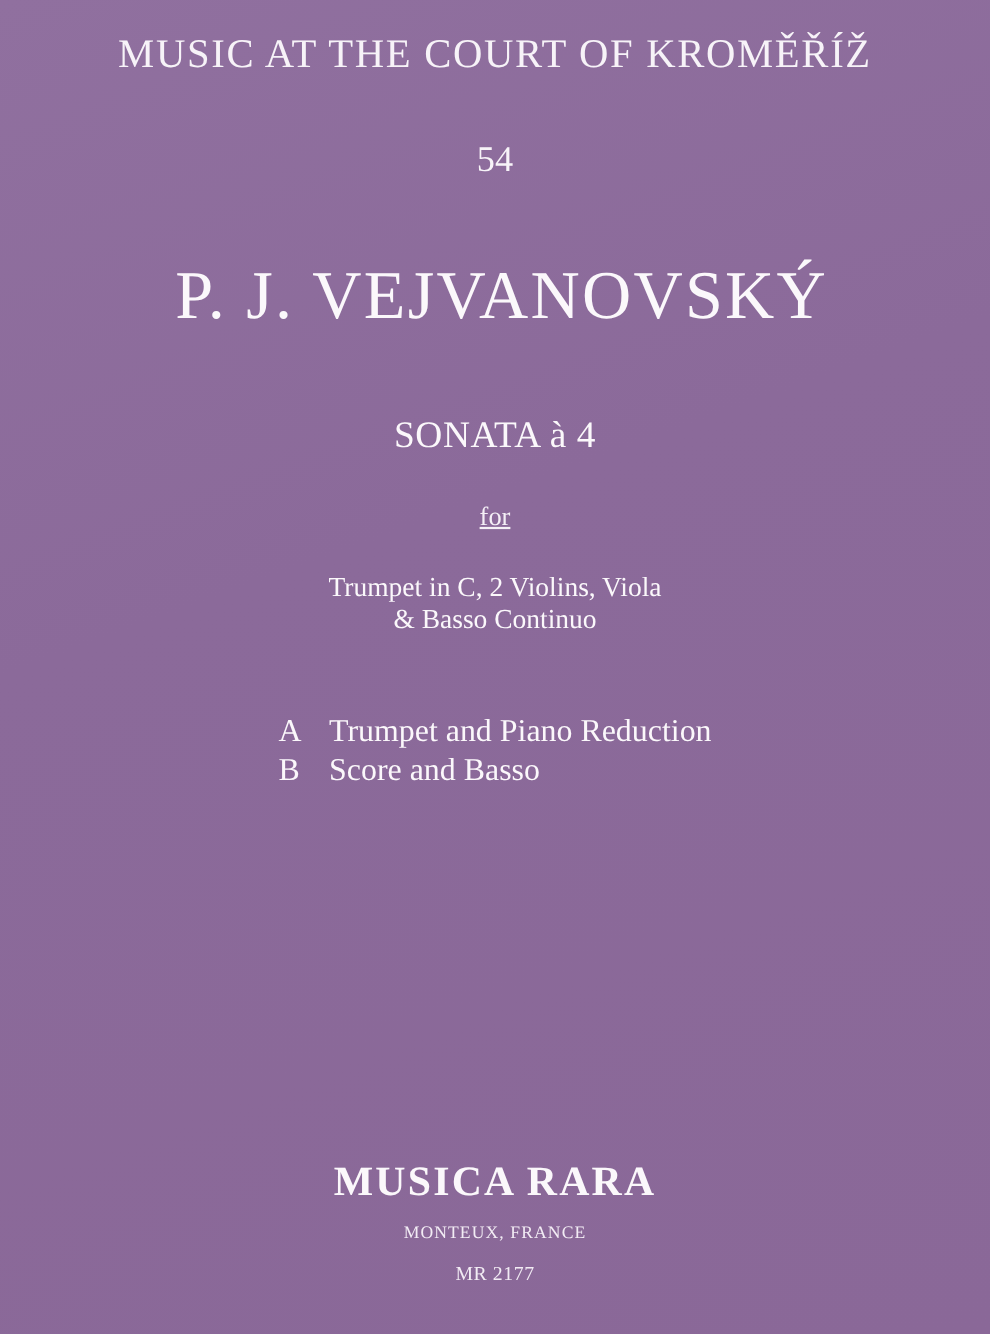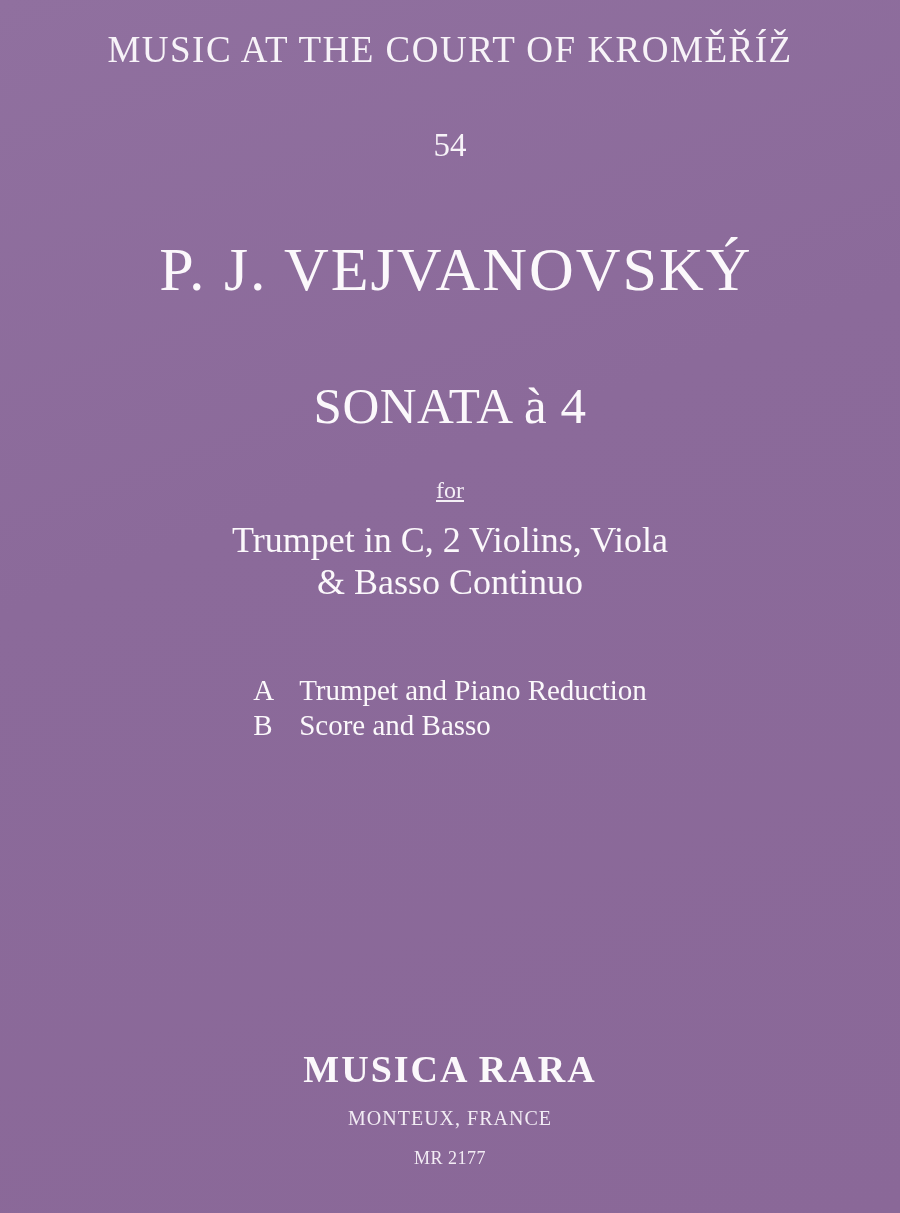--- a/index.html
+++ b/index.html
@@ -48,37 +48,37 @@
     font-size: 62px;
     letter-spacing: 2px;
     text-align: center;
     color: #fbf8fb;
     white-space: nowrap;
     margin-left: 12px;
   }
 
   .work-title {
     margin-top: 72px;
-    font-size: 51px;
+    font-size: 34px;
     text-align: center;
     letter-spacing: 0.5px;
     color: #fbf8fb;
   }
 
   .for-word {
     margin-top: 42px;
     font-size: 24px;
     text-align: center;
     color: #f4eff6;
     text-decoration: underline;
   }
 
   .instrumentation {
-    margin-top: 15px;
-    font-size: 36px;
+    margin-top: 36px;
+    font-size: 25px;
     line-height: 1.18;
     text-align: center;
     color: #fbf8fb;
   }
 
   .versions {
     margin-top: 70px;
     display: flex;
     flex-direction: column;
     gap: 2px;
@@ -105,21 +105,21 @@
     text-align: center;
   }
   .publisher {
     font-size: 38px;
     letter-spacing: 2px;
     font-weight: 700;
     color: #fbf8fb;
   }
   .publisher-location {
     margin-top: 16px;
-    font-size: 20px;
+    font-size: 16px;
     letter-spacing: 1px;
     color: #f2ecf4;
   }
   .catalog-number {
     margin-top: 18px;
     font-size: 18px;
     letter-spacing: 0.5px;
     color: #f2ecf4;
     text-align: center;
   }

